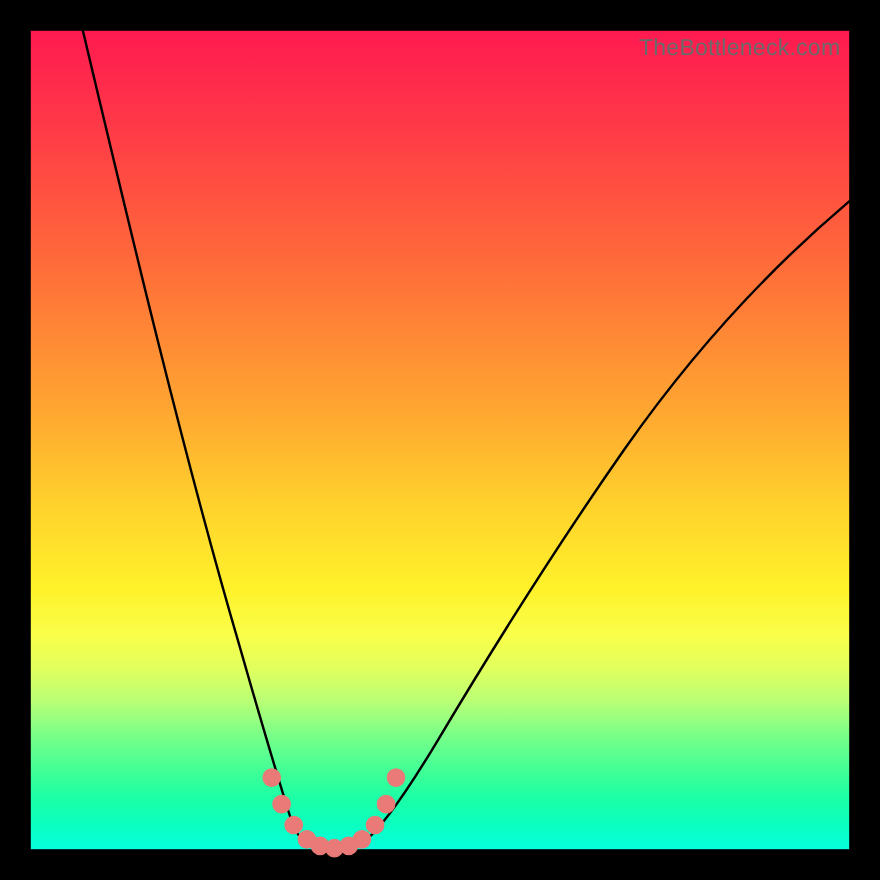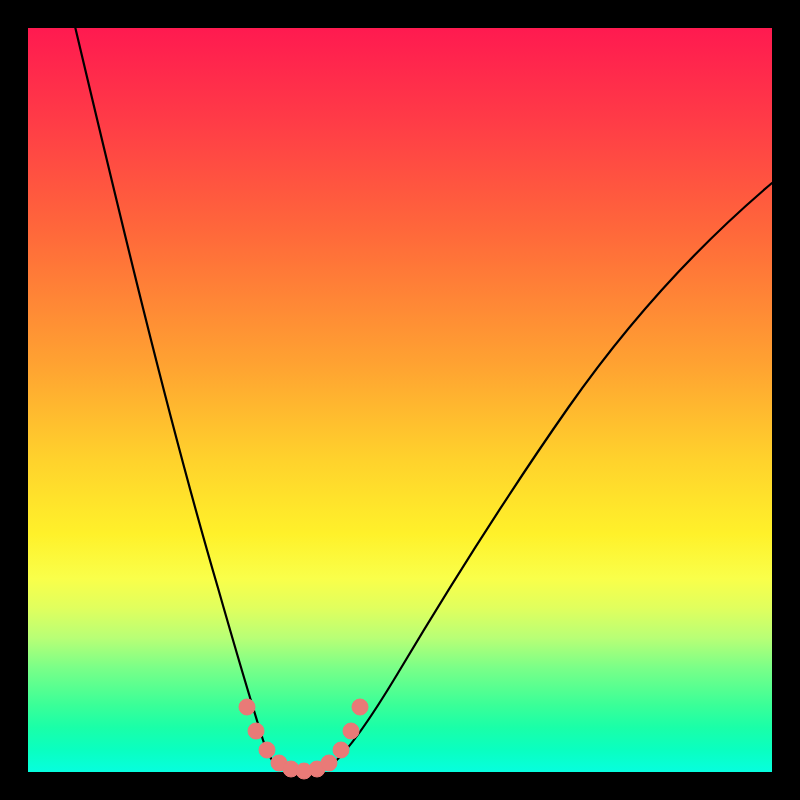--- a/index.html
+++ b/index.html
@@ -71,20 +71,21 @@
   .marker {
     fill: #e97a77;
     stroke: #e97a77;
   }
 </style>
 </head>
 <body>
 
 <div class="frame">
   <div class="plot">
+    <div class="watermark">TheBottleneck.com</div>
 
     <svg class="curves" viewBox="0 0 744 744">
 
       <path class="stroke" d="M 45 -10
            C 90 180, 140 390, 190 560
            C 210 630, 225 680, 235 712
            C 240 728, 245 735, 250 738"></path>
 
       <path class="stroke" d="M 250 738
            C 258 742, 268 743, 276 743

